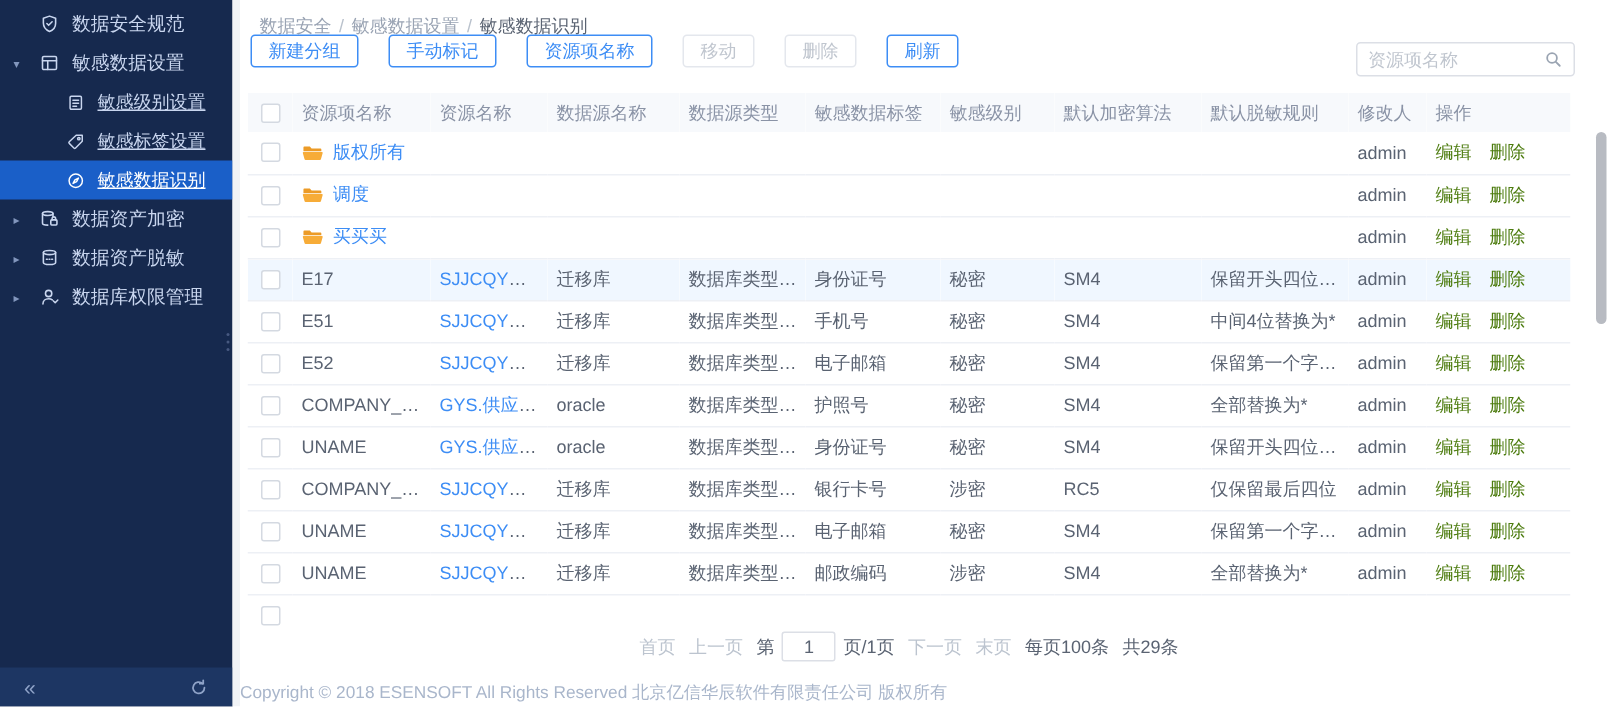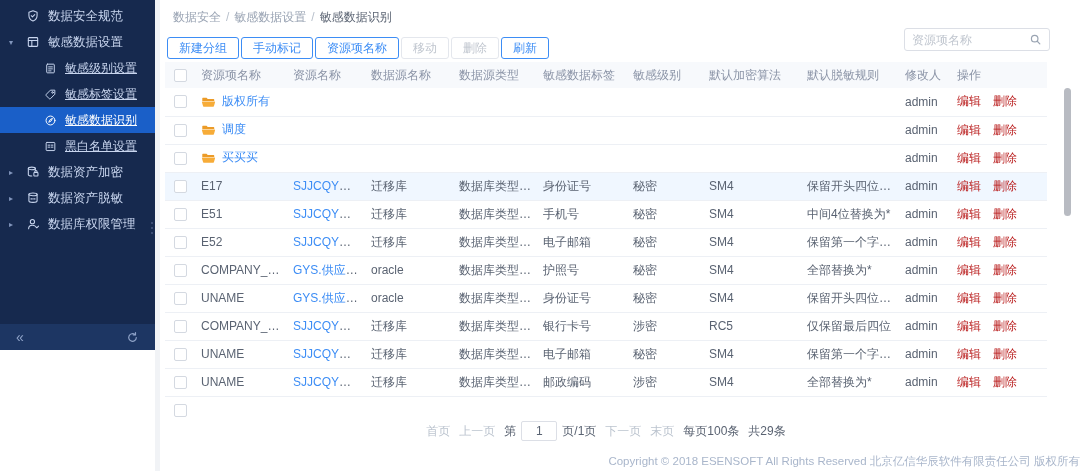--- a/index.html
+++ b/index.html
@@ -1,20 +1,20 @@
 <!DOCTYPE html>
 <html><head>
 <meta charset="utf-8">
 <style>
   * { margin:0; padding:0; box-sizing:border-box; }
   html,body { width:1080px; height:471px; overflow:hidden; }
   body { font-family:"Liberation Sans","DejaVu Sans",sans-serif; background:#fff; position:relative; font-size:12px; }
 
   
-  .sidebar { position:absolute; left:0; top:0; width:155px; height:350px; background:#16294E; }
+  .sidebar { position:absolute; left:0; top:0; width:155px; height:471px; background:#16294E; }
   .side-list { padding-top:3px; }
   .side-item { height:26px; display:flex; align-items:center; position:relative; color:#C9D6EF; font-size:12.5px; cursor:pointer; white-space:nowrap; }
   .side-item .chev { position:absolute; left:9px; font-size:8px; color:#8296BD; }
   .side-item .ic { margin-left:26px; width:14px; height:14px; flex:0 0 auto; display:inline-flex; }
   .side-item.sub { font-size:12px;text-decoration:underline; }
   .side-item.sub .ic { margin-left:44px; width:13px; height:13px; }
   .side-item .lbl { margin-left:8px; }
   .side-item.active { background:#1A5FC8; color:#FFFFFF; }
   .side-item .ic svg { width:100%; height:100%; }
   .side-handle { position:absolute; right:2px; top:222px; width:3px; height:26px; display:flex; flex-direction:column; gap:3px; align-items:center; }
@@ -25,51 +25,51 @@
   .side-footer .refresh svg { width:100%; height:100%; }
 
   
   .gutter { position:absolute; left:155px; top:0; width:5px; height:471px; background:#F1F3F6; }
   .main { position:absolute; left:160px; top:0; width:920px; height:408px; background:#fff; }
 
   .crumbs { position:absolute; top:9px; left:13px; color:#99A3B3; }
   .crumbs .sep { margin:0 5px; color:#B9C1CC; }
   .crumbs .cur { color:#5A6372; }
 
-  .toolbar { position:absolute; top:37px; left:7px; display:flex; gap:2px; }
+  .toolbar { position:absolute; top:23px; left:7px; display:flex; gap:20px; }
   .btn { height:22px; padding:0 11px; font-size:12px; border:1px solid #3D8DF5; color:#3D8DF5; background:#fff; border-radius:3px; cursor:pointer; font-family:inherit; }
   .btn.disabled { border-color:#E4E7ED; color:#C0C6CF; cursor:default; }
 
   .search { position:absolute; top:28px; right:30px; width:146px; height:23px; border:1px solid #DCDFE6; border-radius:3px; display:flex; align-items:center; padding:0 7px; background:#fff; }
   .search input { border:0; outline:0; flex:1; font-size:12px; color:#606266; font-family:inherit; min-width:0; }
   .search input::placeholder { color:#C0C6CF; }
   .search .sic { width:13px; height:13px; flex:0 0 auto; }
   .search .sic svg { width:100%; height:100%; }
 
   .table-wrap { position:absolute; top:62px; left:5px; width:882px; height:356px; overflow:hidden; }
   table { width:882px; border-collapse:collapse; table-layout:fixed; color:#5A6372; font-size:12px; }
   thead th { background:#F7F9FC; color:#8A93A6; font-weight:normal; text-align:left; height:26px; padding:0 6px; white-space:nowrap; overflow:hidden; }
   tbody td { height:28px; border-bottom:1px solid #EDF0F5; padding:0 6px; white-space:nowrap; overflow:hidden; text-overflow:ellipsis; background:#fff; }
   tr.hl td { background:#F0F7FF; }
   .cb { width:13px; height:13px; border:1px solid #D4D9E1; border-radius:2px; background:#fff; margin:0 auto; cursor:pointer; }
   td.cbc, th.cbc { text-align:center; padding:0; }
   .link { color:#3D8DF5; cursor:pointer; text-decoration:none; }
   .fold { display:inline-flex; align-items:center; gap:6px; }
   .fold .fic { width:15px; height:13px; display:inline-flex; }
   .fold .fic svg { width:100%; height:100%; }
-  td .act { color:#b91c1c; cursor:pointer; margin-right:12px; }
+  td .act { color:#4d7c0f; cursor:pointer; margin-right:12px; }
   tr.partial td { border-bottom:0; vertical-align:top; }
   tr.partial .cb { margin-top:7px; }
 
   .pager { position:absolute; top:421px; left:5px; width:882px; display:flex; justify-content:center; align-items:center; gap:9px; color:#5A6372; }
   .pager .mut { color:#BCC4CF; cursor:pointer; }
   .pager .grp { display:flex; align-items:center; gap:5px; }
   .pg-input { width:36px; height:20px; border:1px solid #DCDFE6; border-radius:2px; text-align:center; font-size:12px; color:#5A6372; outline:none; font-family:inherit; }
 
-  .copyright { position:absolute; top:454px; left:0; width:100%; text-align:right; font-size:11.5px; color:#A9B6CB; }
+  .copyright { position:absolute; top:454px; left:0; width:100%; text-align:left; font-size:11.5px; color:#A9B6CB; }
 
   .vscroll { position:absolute; right:9px; top:88px; width:7px; height:128px; background:#B8BBC2; border-radius:4px; cursor:pointer; }
 </style>
 </head>
 <body>
 
 <div class="sidebar">
   <div class="side-list" id="side-list">
       <div class="side-item">
         <span class="ic">
@@ -109,29 +109,20 @@
         <span class="lbl">敏感标签设置</span>
       </div>
       <div class="side-item sub active">
         <span class="ic">
           <svg viewBox="0 0 24 24" fill="none" stroke="currentColor" stroke-width="1.8" stroke-linecap="round" stroke-linejoin="round">
             <circle cx="12" cy="12" r="8.2"></circle>
             <path d="M15.3 8.7l-2.3 4.3-4.3 2.3 2.3-4.3z"></path>
           </svg>
         </span>
         <span class="lbl">敏感数据识别</span>
-      </div>
-      <div class="side-item sub">
-        <span class="ic">
-          <svg viewBox="0 0 24 24" fill="none" stroke="currentColor" stroke-width="1.8" stroke-linecap="round" stroke-linejoin="round">
-            <rect x="4" y="4.5" width="16" height="15" rx="1.5"></rect>
-            <path d="M7.5 9.5h3.2M7.5 13.2h3.2M13.3 9.5h3.2M13.3 13.2h3.2"></path>
-          </svg>
-        </span>
-        <span class="lbl">黑白名单设置</span>
       </div>
       <div class="side-item">
         <span class="chev">▸</span>
         <span class="ic">
           <svg viewBox="0 0 24 24" fill="none" stroke="currentColor" stroke-width="1.8" stroke-linecap="round" stroke-linejoin="round">
             <ellipse cx="10" cy="5.8" rx="6" ry="2.2"></ellipse>
             <path d="M4 5.8v11c0 1.2 2.7 2.2 6 2.2M16 5.8v3.4"></path>
             <rect x="13.5" y="13" width="7" height="5.8" rx="1"></rect>
             <path d="M15 13v-1.4a2 2 0 0 1 4 0V13"></path>
           </svg>

